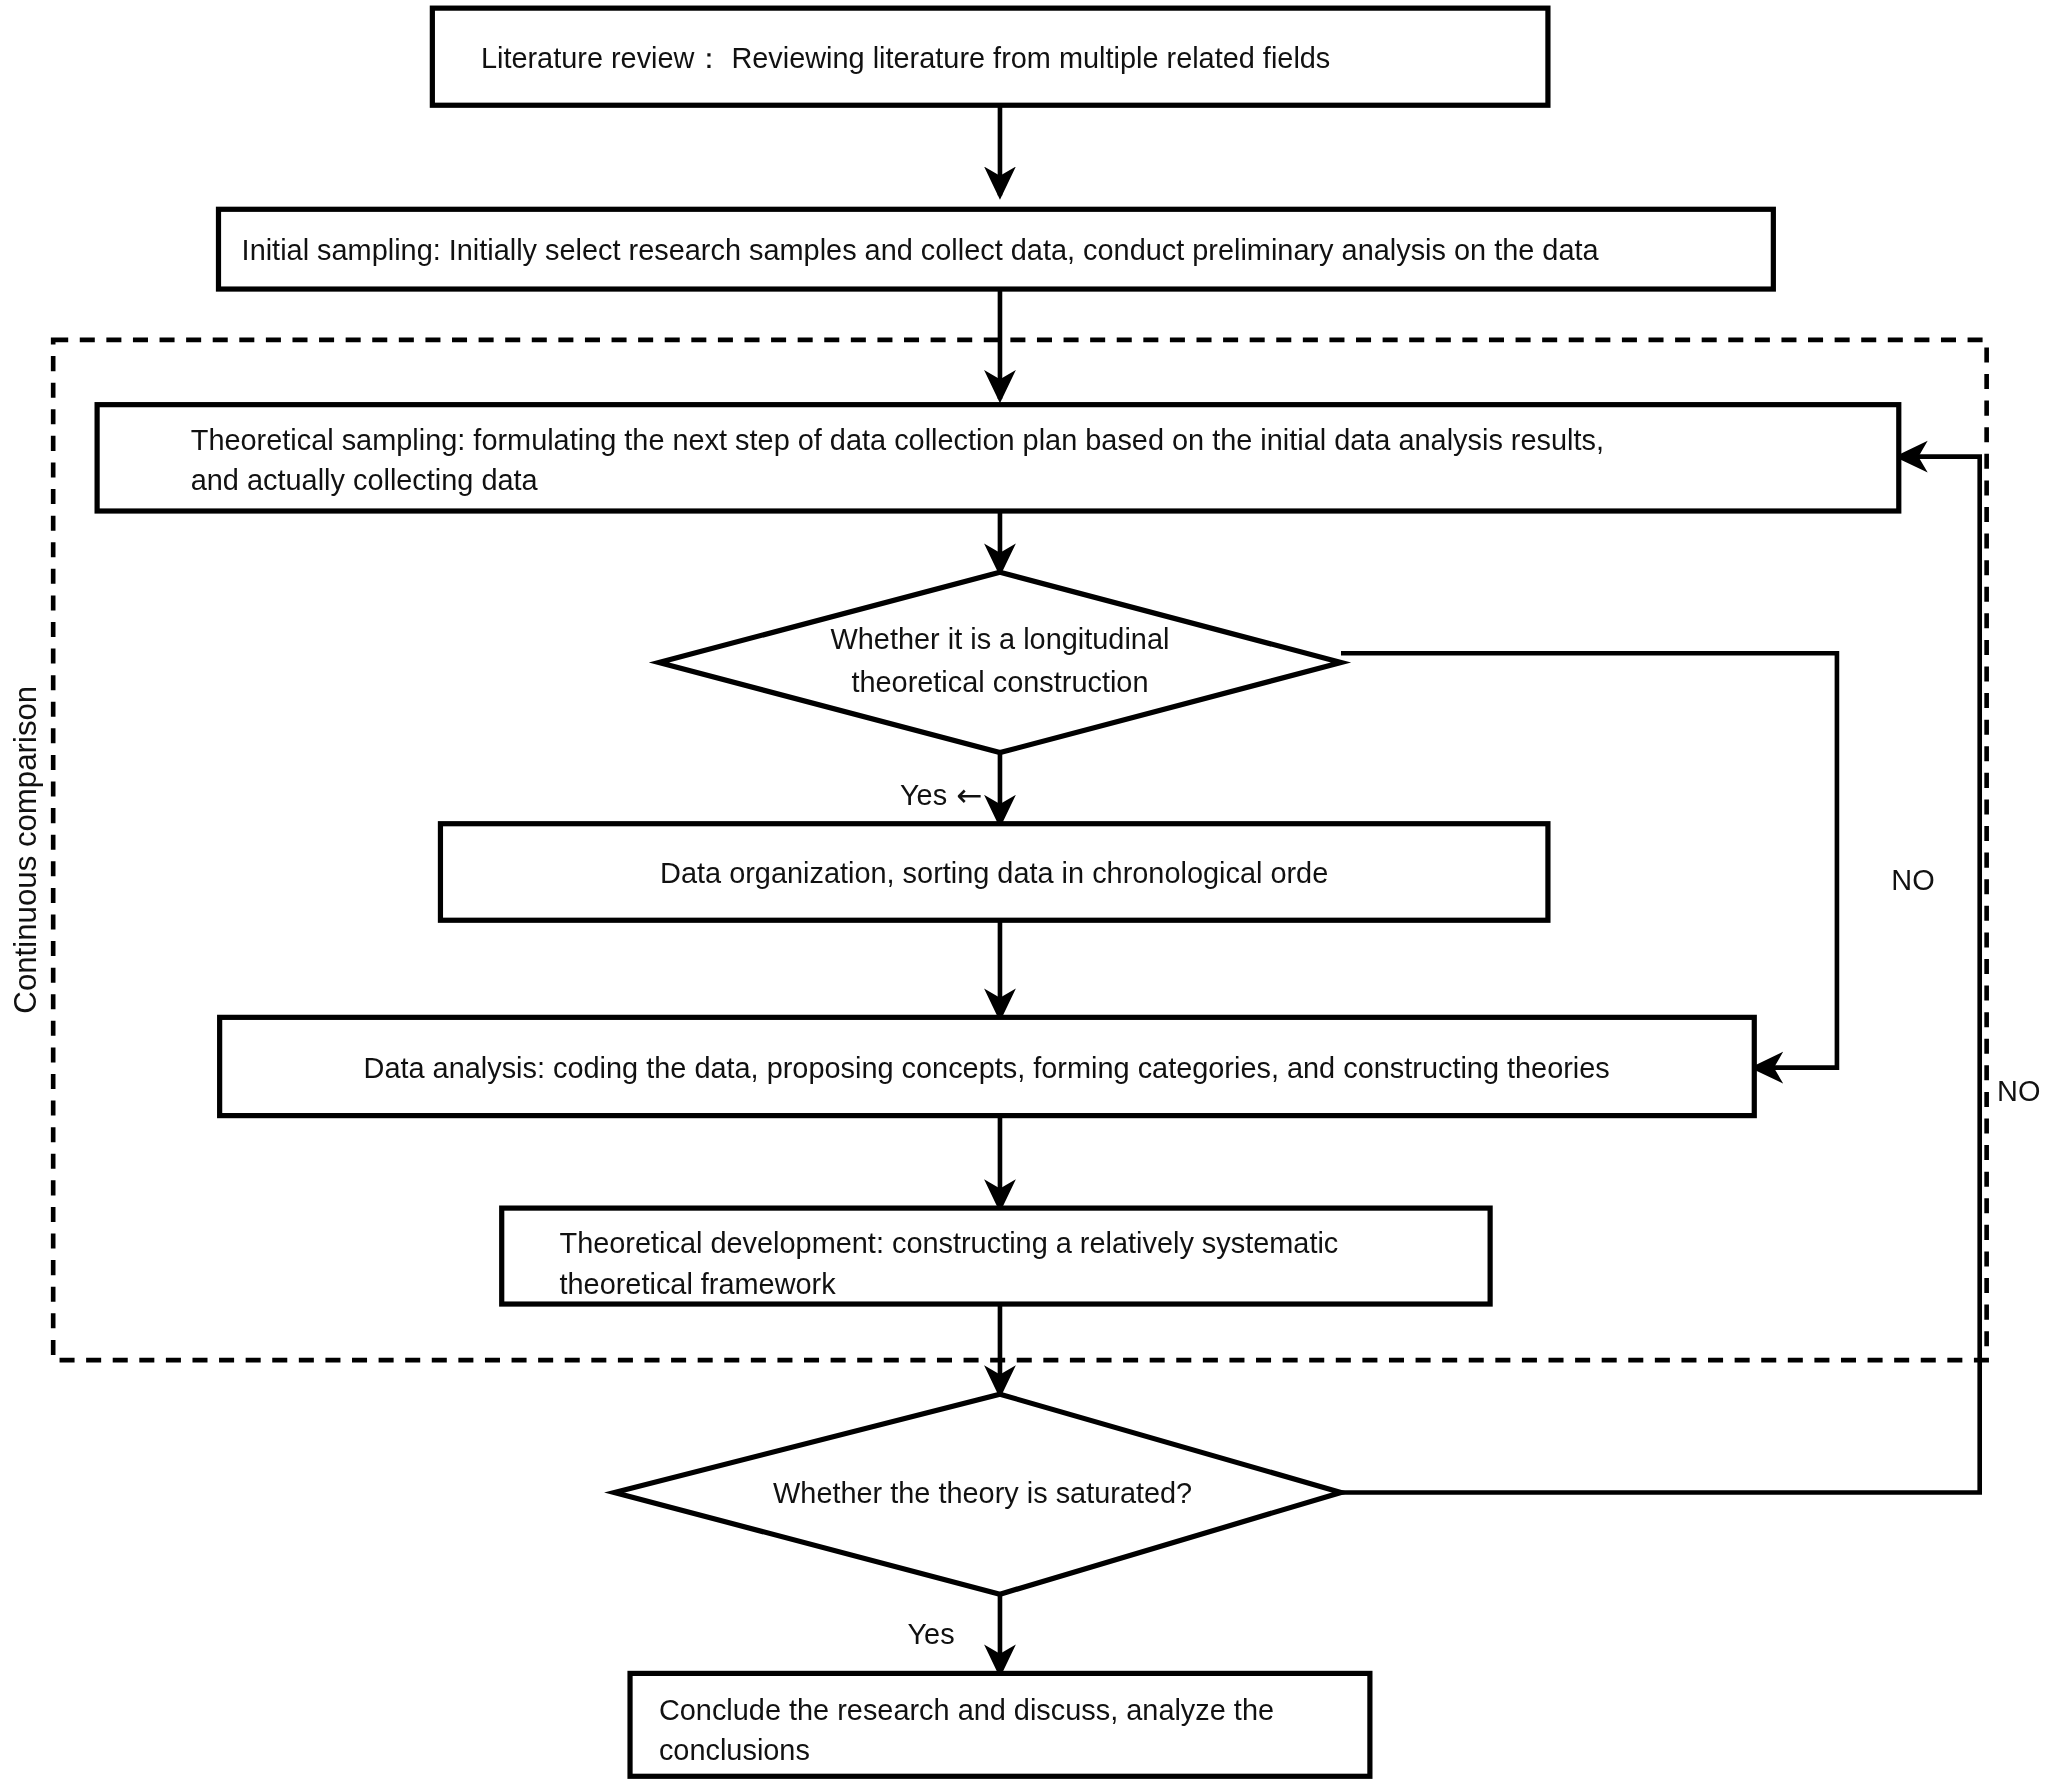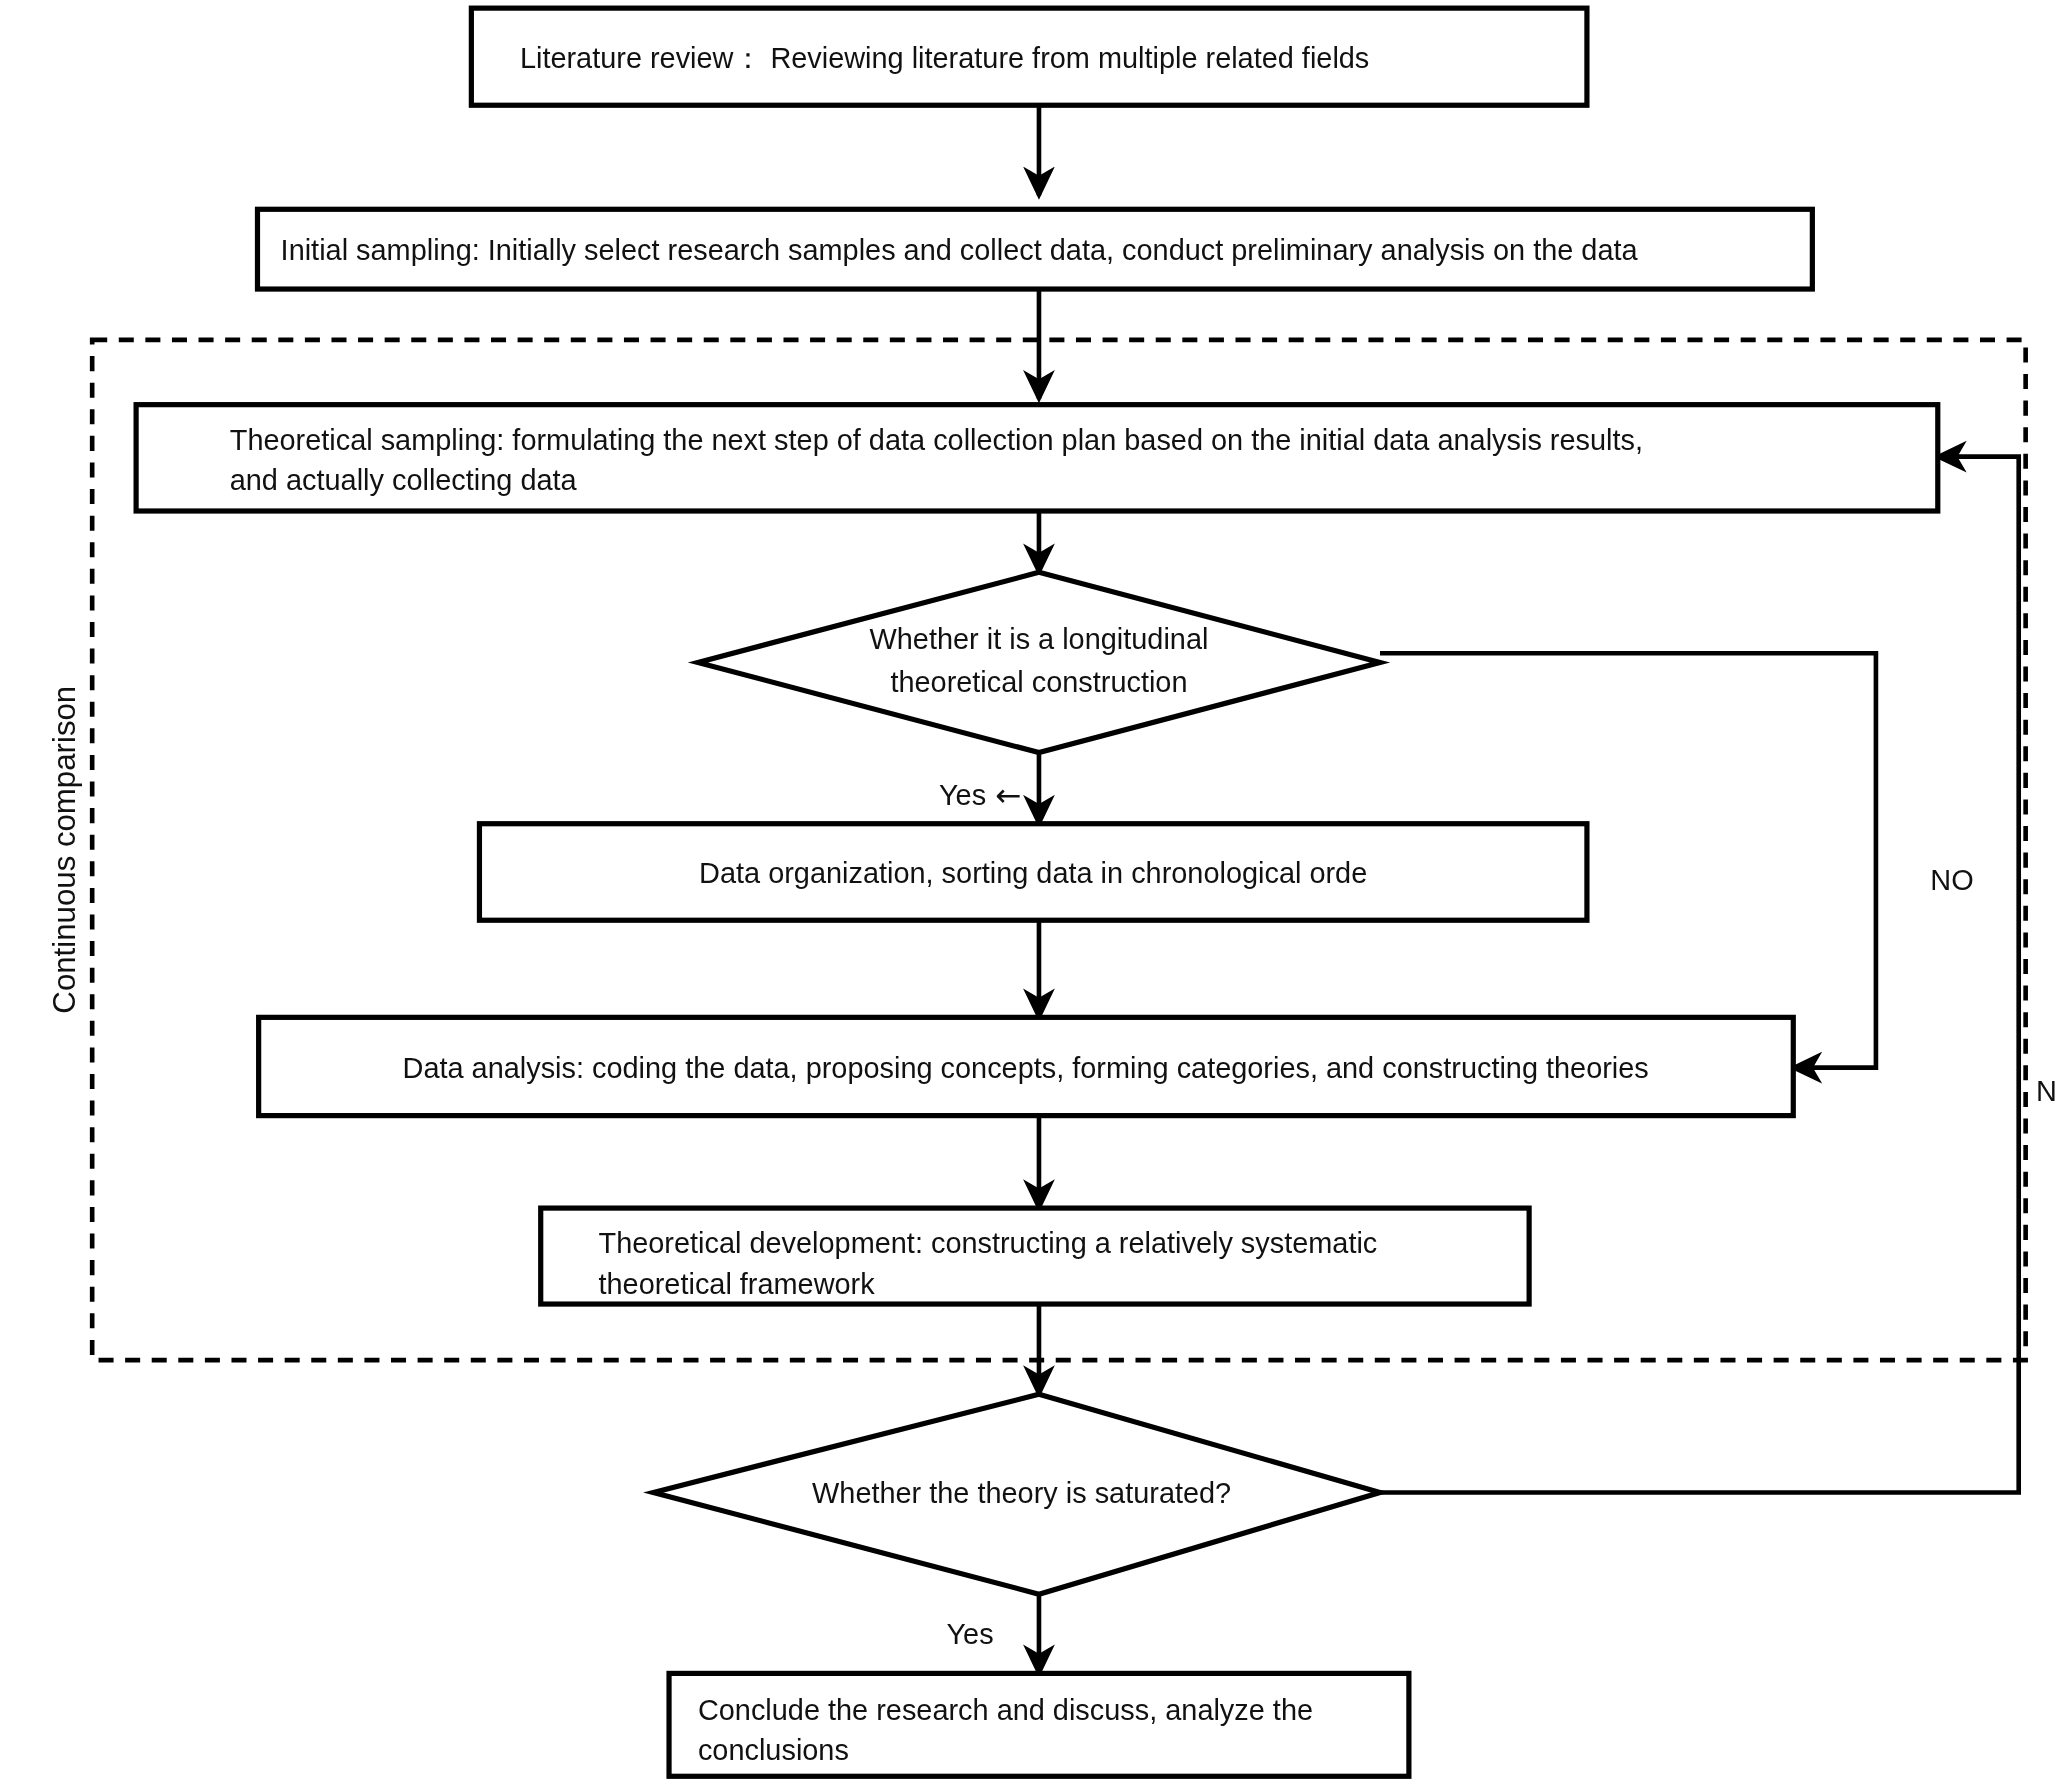--- a/index.html
+++ b/index.html
@@ -1,18 +1,18 @@
 <!DOCTYPE html>
 <html style="font-size:9.2px"><head>
 <meta charset="utf-8">
 <style>
   html,body{margin:0;padding:0;background:#ffffff;}
   body{width:2056px;height:1785px;overflow:hidden;
        font-family:"Liberation Sans","DejaVu Sans",sans-serif;}
-  #stage{position:relative;width:1632px;height:1785px;background:#fff;margin-left:39px;}
+  #stage{position:relative;width:1632px;height:1785px;background:#fff;}
   svg#canvas{position:absolute;left:0;top:0;width:2056px;height:1785px;}
   .node-box{fill:#ffffff;stroke:#000000;stroke-width:9;}
   .node-diamond{fill:#ffffff;stroke:#000000;stroke-width:9;}
   .dashed-region{fill:none;stroke:#000000;stroke-width:8;stroke-dasharray:26 20;}
   .conn{fill:none;stroke:#000000;stroke-width:8;stroke-linecap:butt;stroke-linejoin:miter;}
   .node-text{font-family:"Liberation Sans","DejaVu Sans",sans-serif;
              font-size:50px;fill:#111111;white-space:pre;}
   .edge-label{font-family:"Liberation Sans","DejaVu Sans",sans-serif;
               font-size:50px;fill:#111111;}
   .region-label{font-family:"Liberation Sans","DejaVu Sans",sans-serif;

